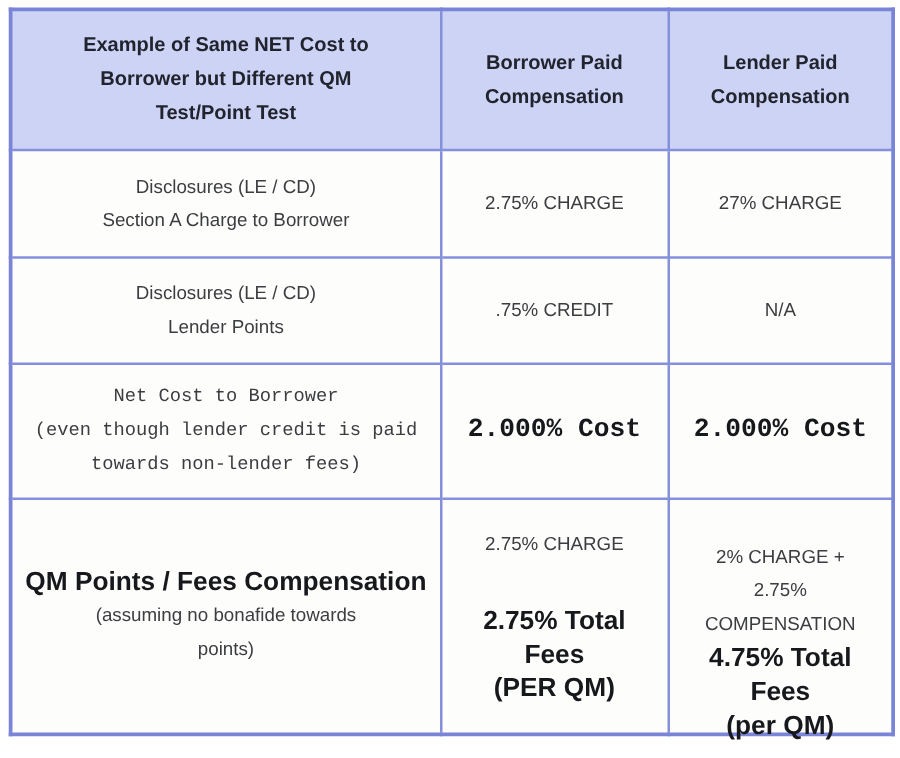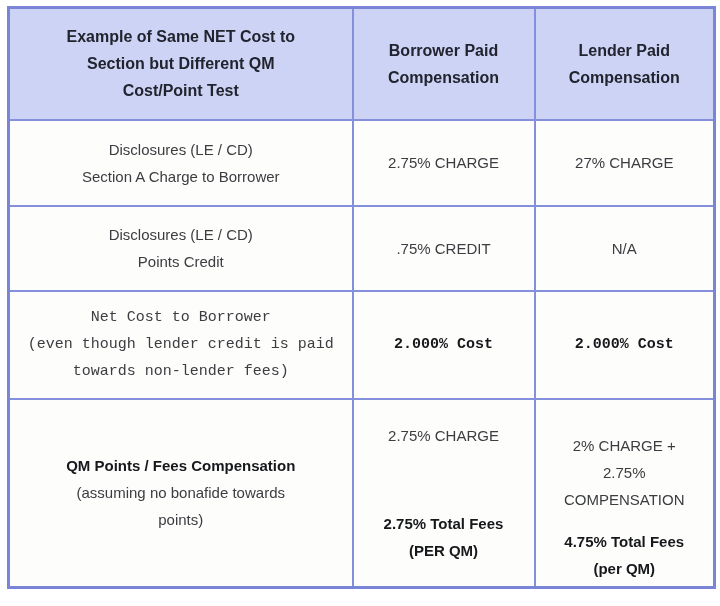--- a/index.html
+++ b/index.html
@@ -46,21 +46,21 @@
   tr.r-4 { height: 186px; }
 
   .line { line-height: 27px; }
   .reg {
     color: #3c3d40;
     font-size: 15px;
     font-weight: 400;
   }
   .bold {
     color: #17181c;
-    font-size: 15px;
+    font-size: 21px;
     font-weight: 700;
   }
   .stack {
     display: flex;
     flex-direction: column;
     justify-content: space-between;
     align-items: center;
     margin: 0 auto;
   }
   .stack-borrower { height: 142px; }
@@ -73,22 +73,22 @@
   <table class="qm-table">
     <colgroup>
       <col style="width:344px">
       <col style="width:182px">
       <col style="width:180px">
     </colgroup>
     <tbody>
       <tr class="r-header">
         <th>
           <div class="line">Example of Same NET Cost to</div>
-          <div class="line">Section but Different QM</div>
-          <div class="line">Cost/Point Test</div>
+          <div class="line">Borrower but Different QM</div>
+          <div class="line">Test/Point Test</div>
         </th>
         <th>
           <div class="line">Borrower Paid</div>
           <div class="line">Compensation</div>
         </th>
         <th>
           <div class="line">Lender Paid</div>
           <div class="line">Compensation</div>
         </th>
       </tr>
@@ -102,21 +102,21 @@
           <div class="line">2.75% CHARGE</div>
         </td>
         <td class="reg">
           <div class="line">27% CHARGE</div>
         </td>
       </tr>
 
       <tr class="r-2">
         <td class="reg">
           <div class="line">Disclosures (LE / CD)</div>
-          <div class="line">Points Credit</div>
+          <div class="line">Lender Points</div>
         </td>
         <td class="reg">
           <div class="line">.75% CREDIT</div>
         </td>
         <td class="reg">
           <div class="line">N/A</div>
         </td>
       </tr>
 
       <tr class="r-3">

